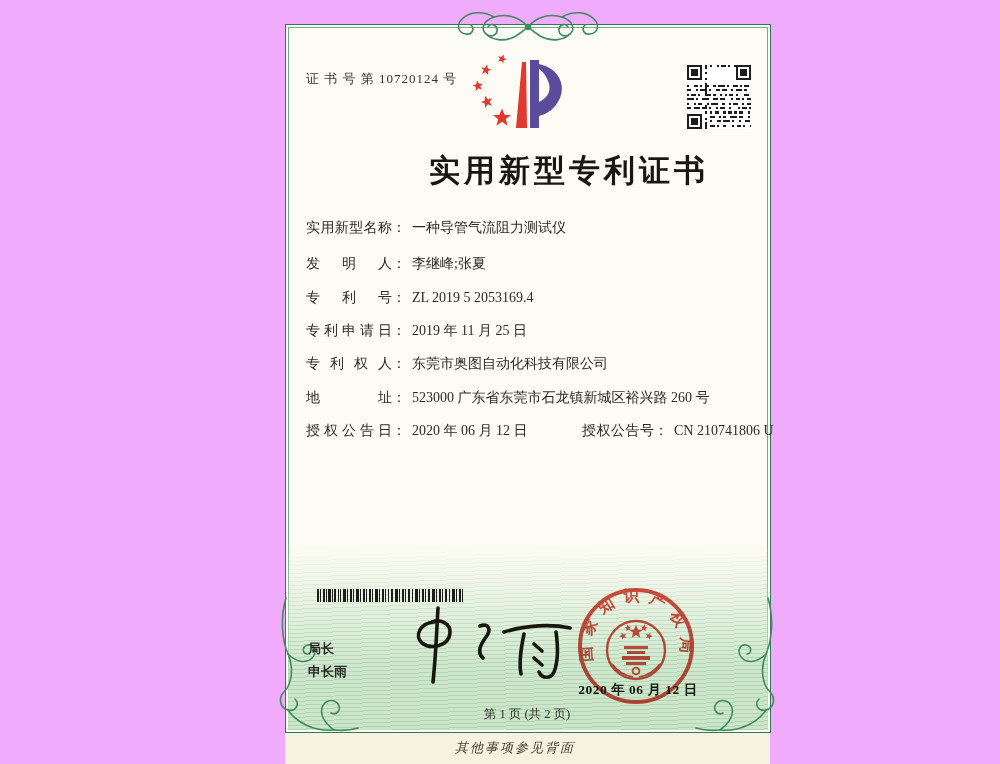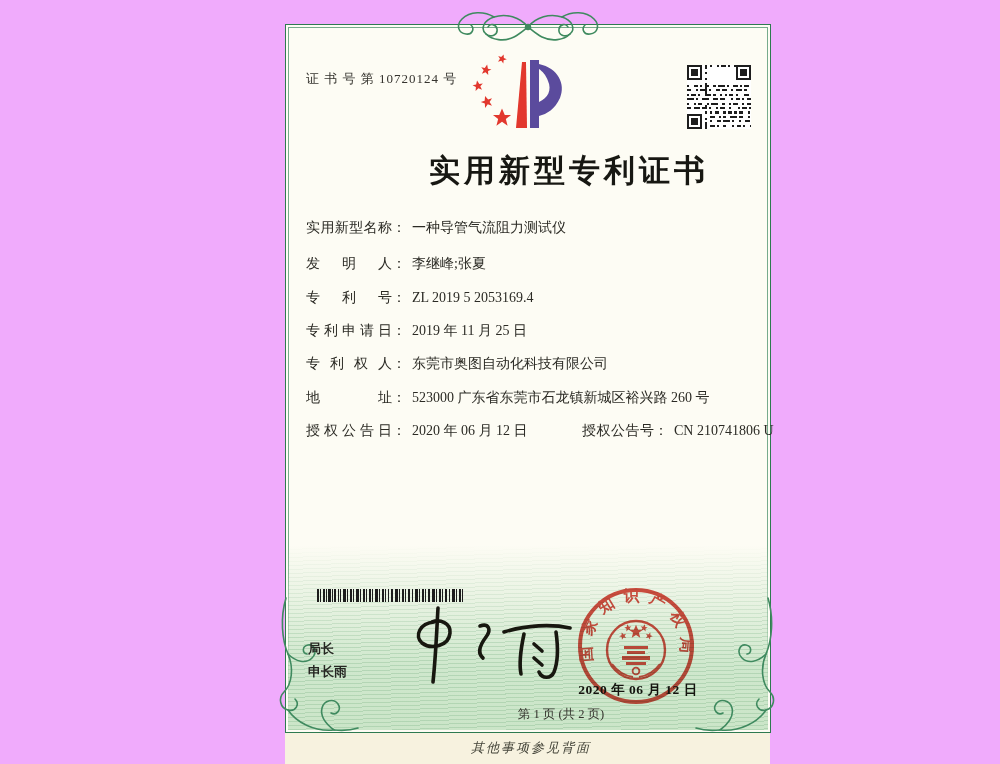--- a/index.html
+++ b/index.html
@@ -12,40 +12,40 @@
   
   .band{position:absolute;left:2px;right:2px;bottom:2px;height:185px;
         background:linear-gradient(180deg,rgba(207,231,204,0) 0%,rgba(207,231,204,.45) 30%,rgba(199,228,198,.85) 65%,#cbe5c8 100%);}
   .band-lines{position:absolute;inset:0;
         background:repeating-linear-gradient(178deg,rgba(110,170,122,.28) 0 1px,rgba(255,255,255,0) 1px 4px);
         -webkit-mask-image:linear-gradient(180deg,transparent,black 55%);
         mask-image:linear-gradient(180deg,transparent,black 55%);}
   
   .strip{position:absolute;left:285px;top:733px;width:485px;height:31px;background:#f7f2df;}
   .strip .back-note{position:absolute;left:0;top:6px;width:460px;text-align:center;
-        font-size:13px;font-style:italic;color:#45453a;letter-spacing:2px;padding-left:16px;}
+        font-size:13px;font-style:italic;color:#45453a;letter-spacing:2px;}
   
   .cert-no{position:absolute;left:306px;top:70px;font-size:13px;letter-spacing:1px;color:#35332e;}
   .title{position:absolute;left:285px;top:150px;width:568px;text-align:center;
          font-size:31px;font-weight:600;letter-spacing:4px;color:#171712;}
   .row{position:absolute;left:306px;font-size:14px;white-space:nowrap;color:#2b2a24;}
   .flabel{display:inline-block;width:86px;text-align:justify;text-align-last:justify;vertical-align:top;}
   .colon{display:inline-block;margin:0 2px 0 0;}
   .fvalue{display:inline-block;margin-left:4px;}
   .pair2{position:absolute;left:251px;top:0;margin-left:25px;}
   .pair2 .flabel{width:72px;}
   .paras{position:absolute;left:306px;top:449px;width:446px;font-size:13px;font-style:italic;
          line-height:21px;letter-spacing:.4px;color:#343127;text-align:justify;}
   .paras p{margin:0;text-indent:2em;}
   .signer{position:absolute;left:308px;top:637px;font-family:"Liberation Sans","DejaVu Sans",sans-serif;
           font-weight:600;font-size:13px;color:#262622;line-height:23px;}
   .seal-date{position:absolute;left:568px;top:681px;width:140px;text-align:center;
              font-size:13.5px;font-weight:700;color:#14140f;letter-spacing:.5px;}
   .page-num{position:absolute;left:285px;top:706px;width:484px;text-align:center;
-            font-size:12.5px;color:#33322c;padding-left:34px;}
+            font-size:12.5px;color:#33322c;}
   
   .abs{position:absolute;}
   svg{display:block;}
 </style>
 </head>
 <body>
 
 <div class="stage">
 
   <div class="frame">

